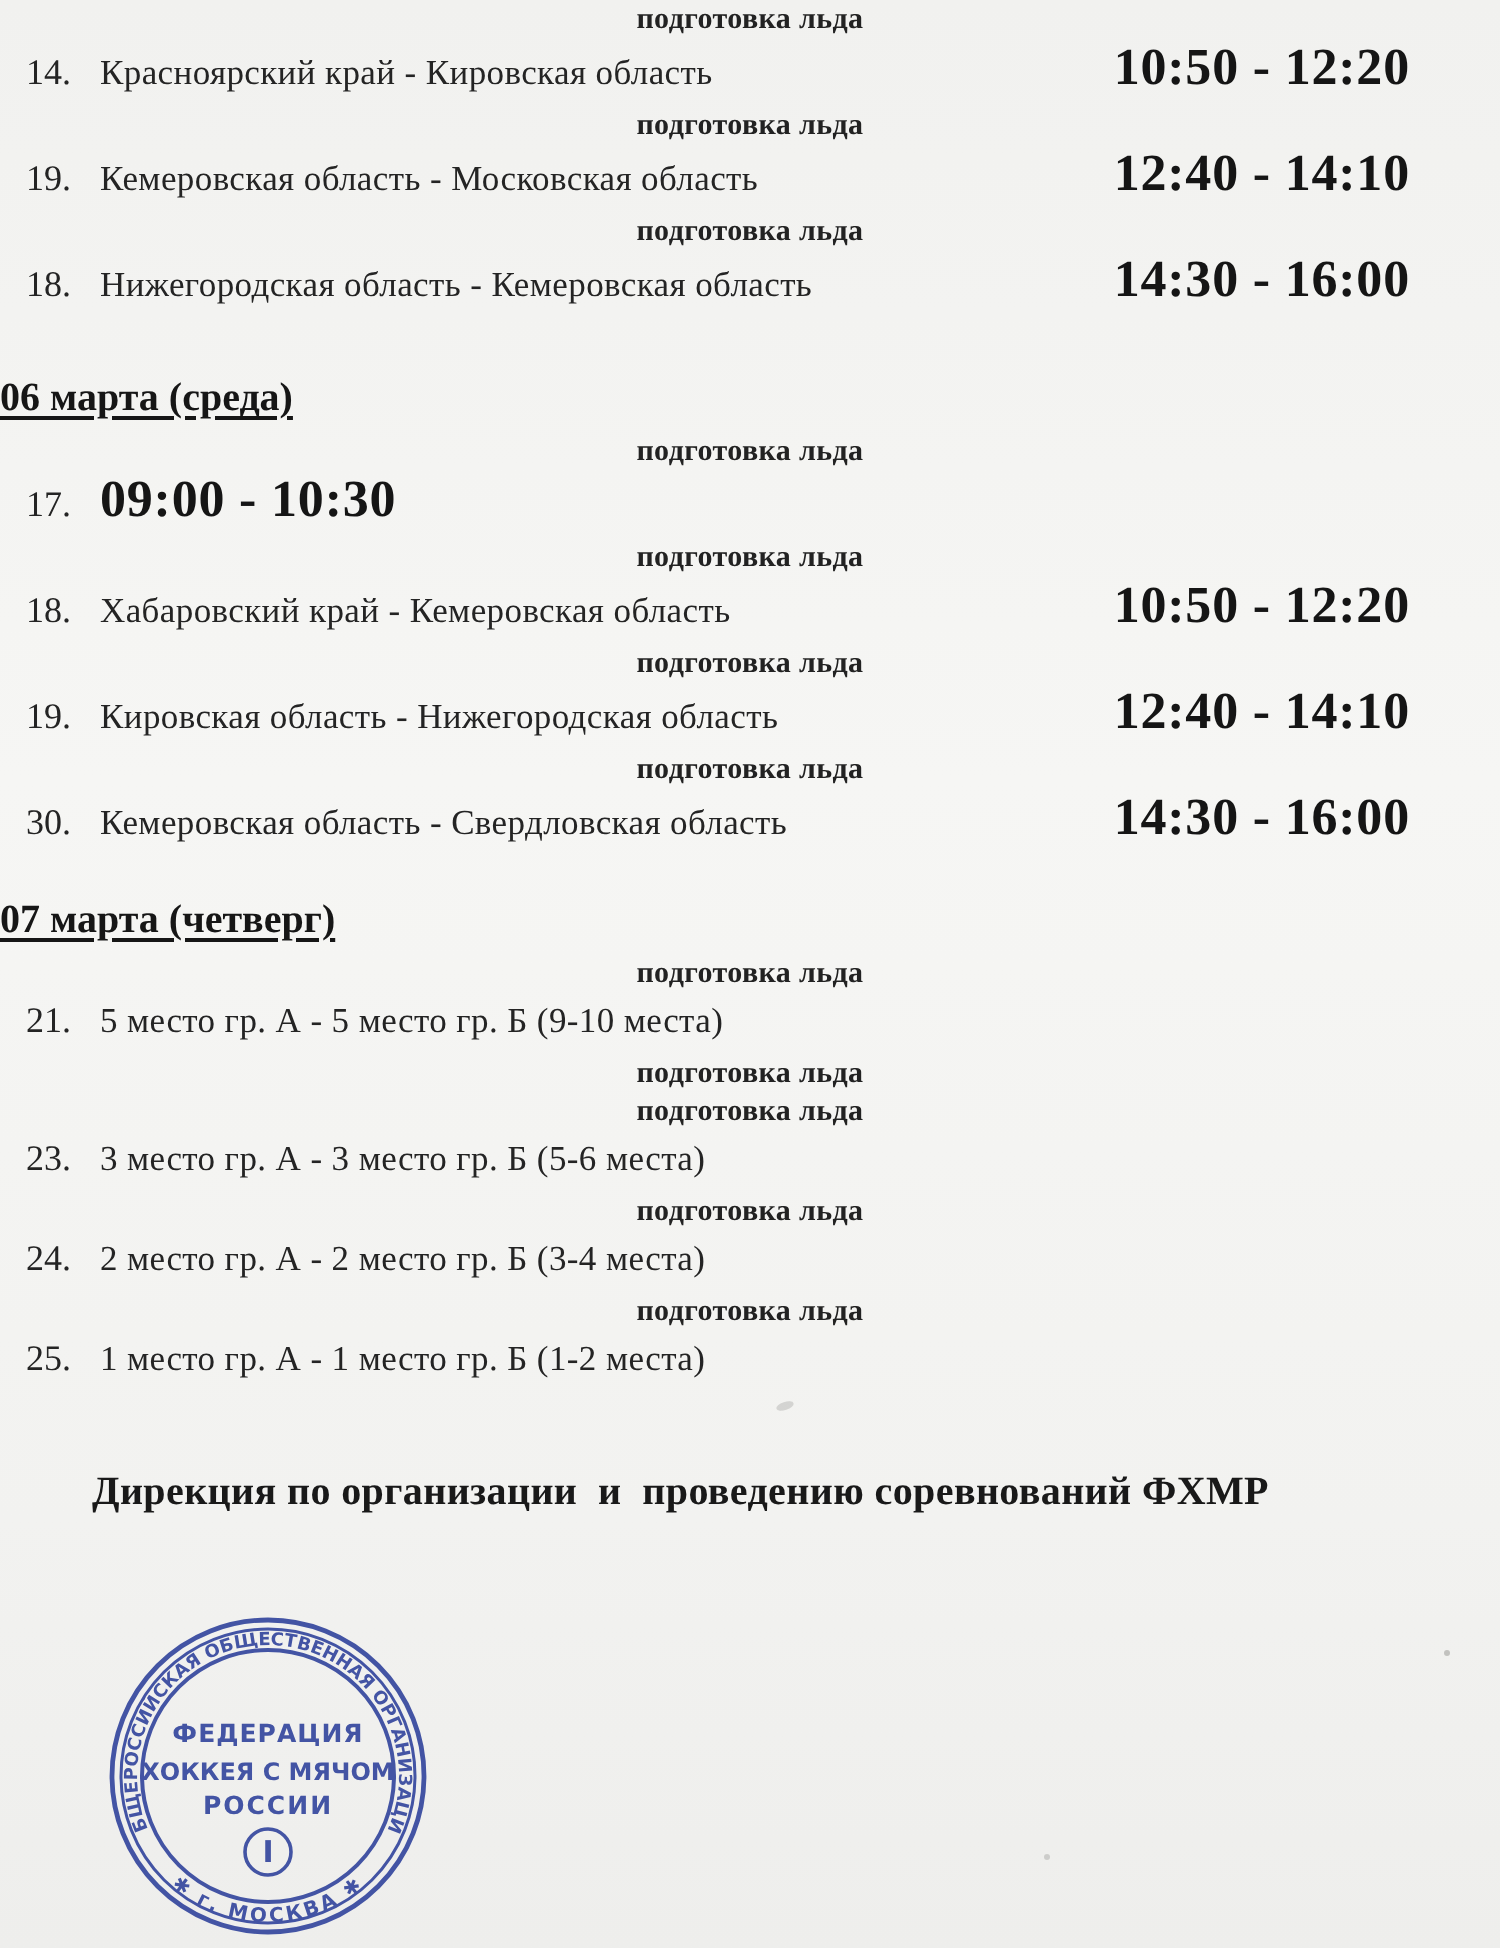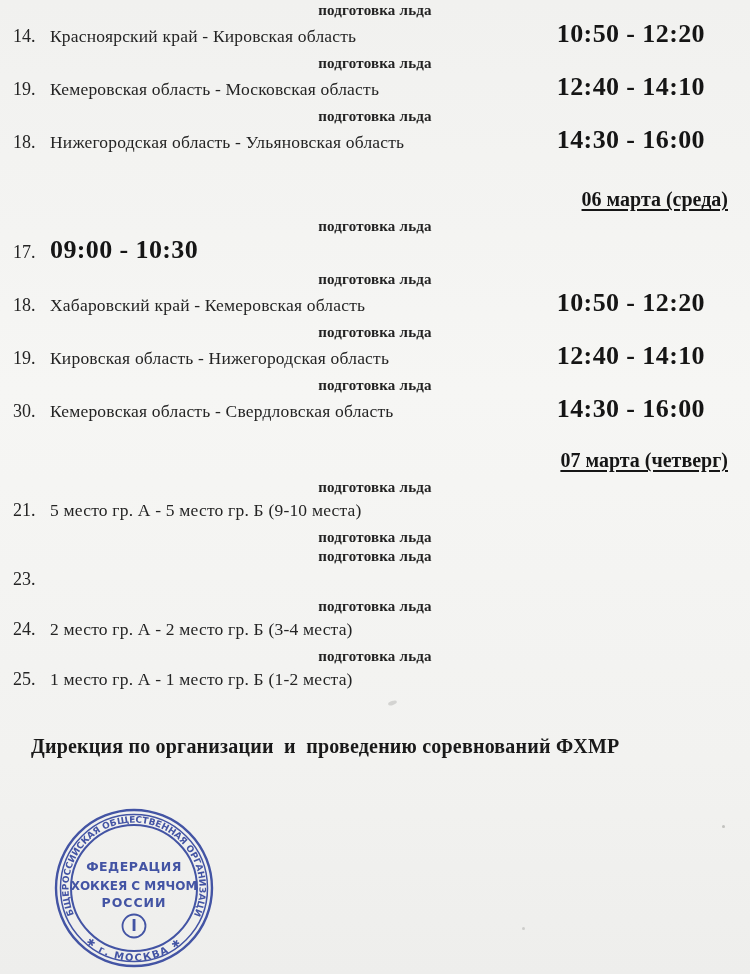--- a/index.html
+++ b/index.html
@@ -18,27 +18,27 @@
   }
   .game-row{
     display:flex;align-items:baseline;
     padding:0 45px 0 13px;box-sizing:border-box;
     font-size:17.5px;line-height:27px;margin-bottom:4px;color:#242424;
   }
   .game-num{flex:none;width:37px;font-size:18px;}
   .game-match{flex:1;letter-spacing:.2px;}
   .game-time{flex:none;font-weight:bold;font-size:26px;letter-spacing:.4px;color:#151515;}
   .date-heading{
-    text-align:right;font-weight:bold;font-size:20px;line-height:27px;
+    text-align:left;font-weight:bold;font-size:20px;line-height:27px;
     text-decoration:underline;text-underline-offset:3px;
     padding-right:22px;margin:30px 0 4px;color:#161616;
   }
   .date-heading.second{margin-top:22px;}
   .footer-note{
-    margin-top:40px;padding-left:31px;
+    margin-top:40px;padding-left:46px;
     font-weight:bold;font-size:20px;line-height:27px;color:#191919;
     white-space:pre;letter-spacing:.2px;
   }
   .stamp-wrap{position:absolute;left:52px;top:806px;width:164px;height:164px;}
   .stamp-wrap svg{display:block;opacity:.92;}
   .stamp-stroke{fill:none;stroke:var(--stamp,#35479e);}
   .stamp-text{fill:var(--stamp,#35479e);font-family:"DejaVu Sans",sans-serif;font-weight:bold;}
   .artifact{position:absolute;background:#9a9a98;border-radius:50%;opacity:.55;}
   .artifact.a1{left:388px;top:701px;width:9px;height:4px;transform:rotate(-18deg);opacity:.35;}
   .artifact.a2{left:722px;top:825px;width:3px;height:3px;}
@@ -58,21 +58,21 @@
       </div>
       <div class="prep">подготовка льда</div>
       <div class="game-row">
         <span class="game-num">19.</span>
         <span class="game-match">Кемеровская область - Московская область</span>
         <span class="game-time">12:40 - 14:10</span>
       </div>
       <div class="prep">подготовка льда</div>
       <div class="game-row">
         <span class="game-num">18.</span>
-        <span class="game-match">Нижегородская область - Ульяновская область</span>
+        <span class="game-match">Нижегородская область - Кемеровская область</span>
         <span class="game-time">14:30 - 16:00</span>
       </div>
       <div class="date-heading">06 марта (среда)</div>
       <div class="prep">подготовка льда</div>
       <div class="game-row">
         <span class="game-num">17.</span>
         <span class="game-time">09:00 - 10:30</span>
       </div>
       <div class="prep">подготовка льда</div>
       <div class="game-row">
@@ -95,20 +95,21 @@
       <div class="date-heading second">07 марта (четверг)</div>
       <div class="prep">подготовка льда</div>
       <div class="game-row">
         <span class="game-num">21.</span>
         <span class="game-match">5 место гр. А - 5 место гр. Б (9-10 места)</span>
       </div>
       <div class="prep">подготовка льда</div>
       <div class="prep">подготовка льда</div>
       <div class="game-row">
         <span class="game-num">23.</span>
+        <span class="game-match">3 место гр. А - 3 место гр. Б (5-6 места)</span>
       </div>
       <div class="prep">подготовка льда</div>
       <div class="game-row">
         <span class="game-num">24.</span>
         <span class="game-match">2 место гр. А - 2 место гр. Б (3-4 места)</span>
       </div>
       <div class="prep">подготовка льда</div>
       <div class="game-row">
         <span class="game-num">25.</span>
         <span class="game-match">1 место гр. А - 1 место гр. Б (1-2 места)</span>

